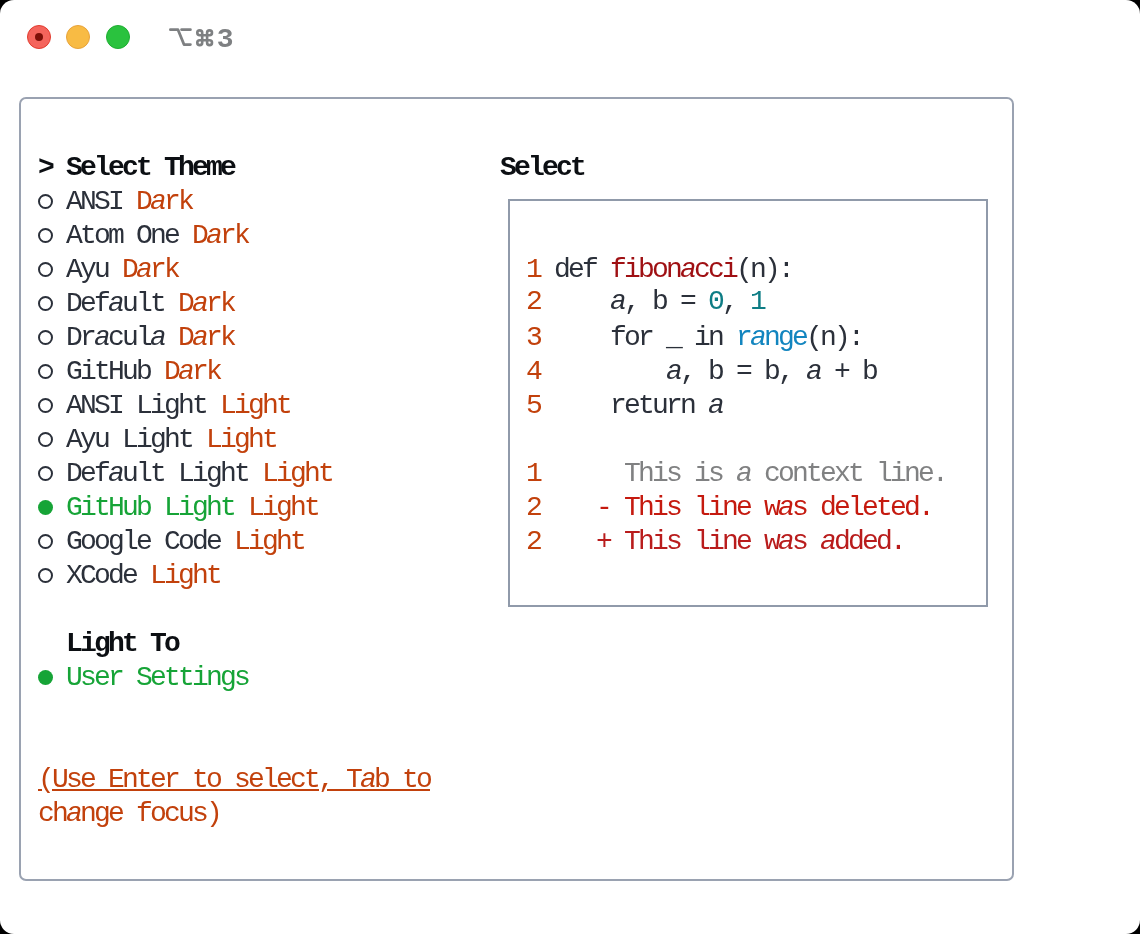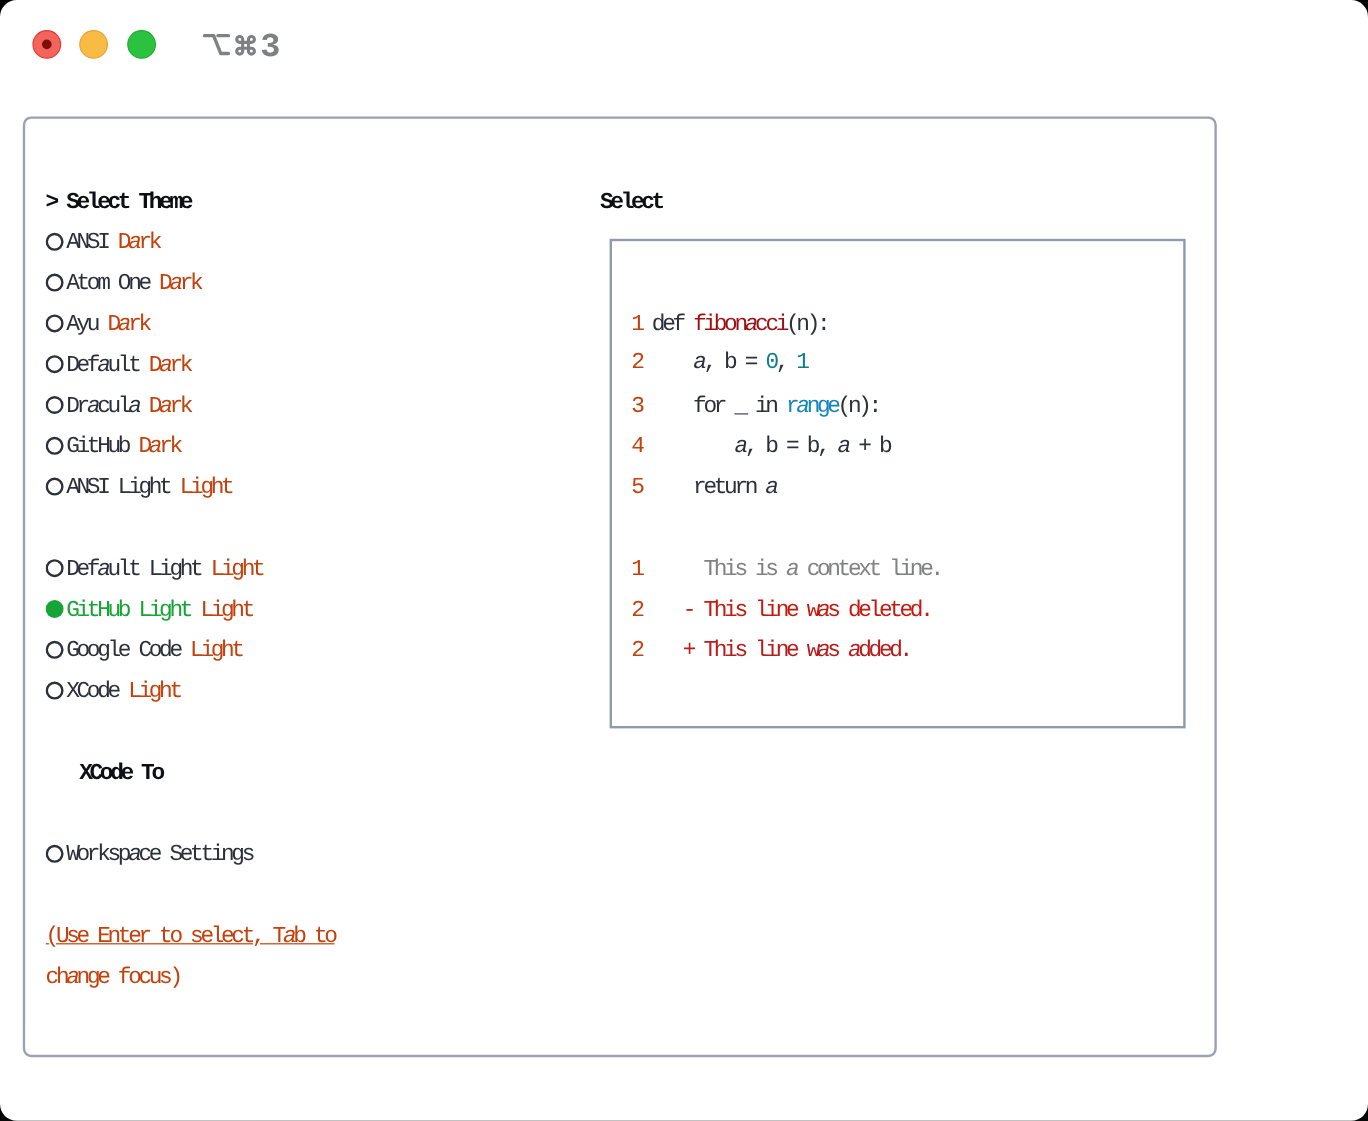--- a/index.html
+++ b/index.html
@@ -9,21 +9,21 @@
   .tl-dot{position:absolute;left:7px;top:7px;width:8px;height:8px;border-radius:50%;background:#7d0f08;}
   .tl-yel{left:66px;top:25px;background:#f8bb44;border:1px solid #e8a33a;}
   .tl-grn{left:106px;top:25px;background:#2ac23e;border:1px solid #1fae32;}
   .titleg{position:absolute;left:167px;top:26px;transform:translateZ(0);}
   .fx{position:absolute;left:0;top:0;width:1140px;height:934px;}
   .outerbox{position:absolute;left:19px;top:97px;width:995px;height:784px;box-sizing:border-box;
             border:2px solid #9aa2b1;border-radius:7px;}
   .prevbox{position:absolute;left:508px;top:199px;width:480px;height:408px;box-sizing:border-box;
            border:2px solid #909aaa;}
   .row{position:absolute;height:34px;line-height:34px;white-space:pre;transform:translateZ(0);
-       font-family:"Liberation Mono",monospace;font-size:19px;letter-spacing:-2.803px;
+       font-family:"Liberation Mono",monospace;font-size:28px;letter-spacing:-2.803px;
        color:#2b303a;}
   .b{font-weight:bold;color:#0c0f13;}
   .mut{color:#c2410c;}
   .grn{color:#16a437;}
   .ctx{color:#808182;}
   .add{color:#b91c1c;}
   .del{color:#c51a0f;}
   .dred{color:#9f1013;}
   .teal{color:#0e7d85;}
   .blu{color:#1285bf;}
@@ -57,27 +57,28 @@
 
   <div class="row b" style="left:38px;top:151px;">&gt; Select Theme</div>
 
   <div class="row" style="left:38px;top:185px;"><i class="rad"></i>  ANSI <span class="mut">D<i class="a">a</i>rk</span></div>
   <div class="row" style="left:38px;top:219px;"><i class="rad"></i>  Atom One <span class="mut">D<i class="a">a</i>rk</span></div>
   <div class="row" style="left:38px;top:253px;"><i class="rad"></i>  Ayu <span class="mut">D<i class="a">a</i>rk</span></div>
   <div class="row" style="left:38px;top:287px;"><i class="rad"></i>  Def<i class="a">a</i>ult <span class="mut">D<i class="a">a</i>rk</span></div>
   <div class="row" style="left:38px;top:321px;"><i class="rad"></i>  Dr<i class="a">a</i>cul<i class="a">a</i> <span class="mut">D<i class="a">a</i>rk</span></div>
   <div class="row" style="left:38px;top:355px;"><i class="rad"></i>  GitHub <span class="mut">D<i class="a">a</i>rk</span></div>
   <div class="row" style="left:38px;top:389px;"><i class="rad"></i>  ANSI Light <span class="mut">Light</span></div>
+  <div class="row" style="left:38px;top:423px;"><i class="rad"></i>  Ayu Light <span class="mut">Light</span></div>
   <div class="row" style="left:38px;top:457px;"><i class="rad"></i>  Def<i class="a">a</i>ult Light <span class="mut">Light</span></div>
   <div class="row grn" style="left:38px;top:491px;"><i class="radf"></i>  GitHub Light <span class="mut">Light</span></div>
   <div class="row" style="left:38px;top:525px;"><i class="rad"></i>  Google Code <span class="mut">Light</span></div>
   <div class="row" style="left:38px;top:559px;"><i class="rad"></i>  XCode <span class="mut">Light</span></div>
 
-  <div class="row b" style="left:66px;top:627px;">XCode To</div>
-  <div class="row" style="left:38px;top:695px;"><i class="rad"></i>  Worksp<i class="a">a</i>ce Settings</div>
+  <div class="row b" style="left:66px;top:627px;">Light To</div>
+  <div class="row grn" style="left:38px;top:661px;"><i class="radf"></i>  User Settings</div>
 
   <div class="row mut" style="left:38px;top:763px;text-decoration:underline;">(Use Enter to select, T<i class="a">a</i>b to</div>
   <div class="row mut" style="left:38px;top:797px;">ch<i class="a">a</i>nge focus)</div>
 
   <div class="row b" style="left:500px;top:151px;">Select</div>
 
   <div class="row" style="left:526px;top:253px;"><span class="mut">1</span> def <span class="dred">fibon<i class="a">a</i>cci</span>(n):</div>
   <div class="row" style="left:526px;top:285px;"><span class="mut">2</span>     <i class="a">a</i>, b = <span class="teal">0</span>, <span class="teal">1</span></div>
   <div class="row" style="left:526px;top:321px;"><span class="mut">3</span>     for _ in <span class="blu">r<i class="a">a</i>nge</span>(n):</div>
   <div class="row" style="left:526px;top:355px;"><span class="mut">4</span>         <i class="a">a</i>, b = b, <i class="a">a</i> + b</div>

